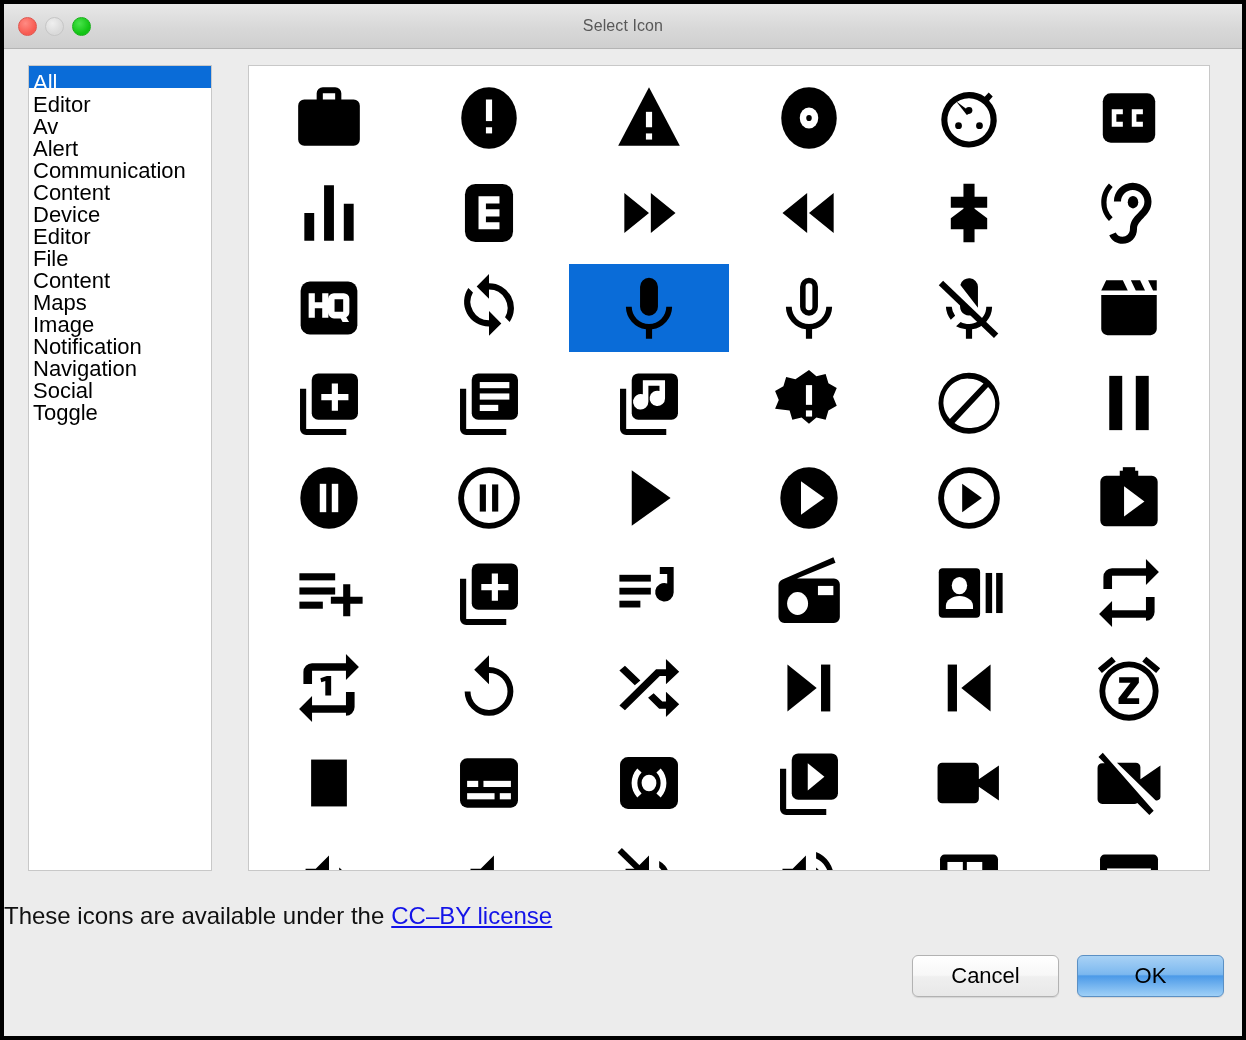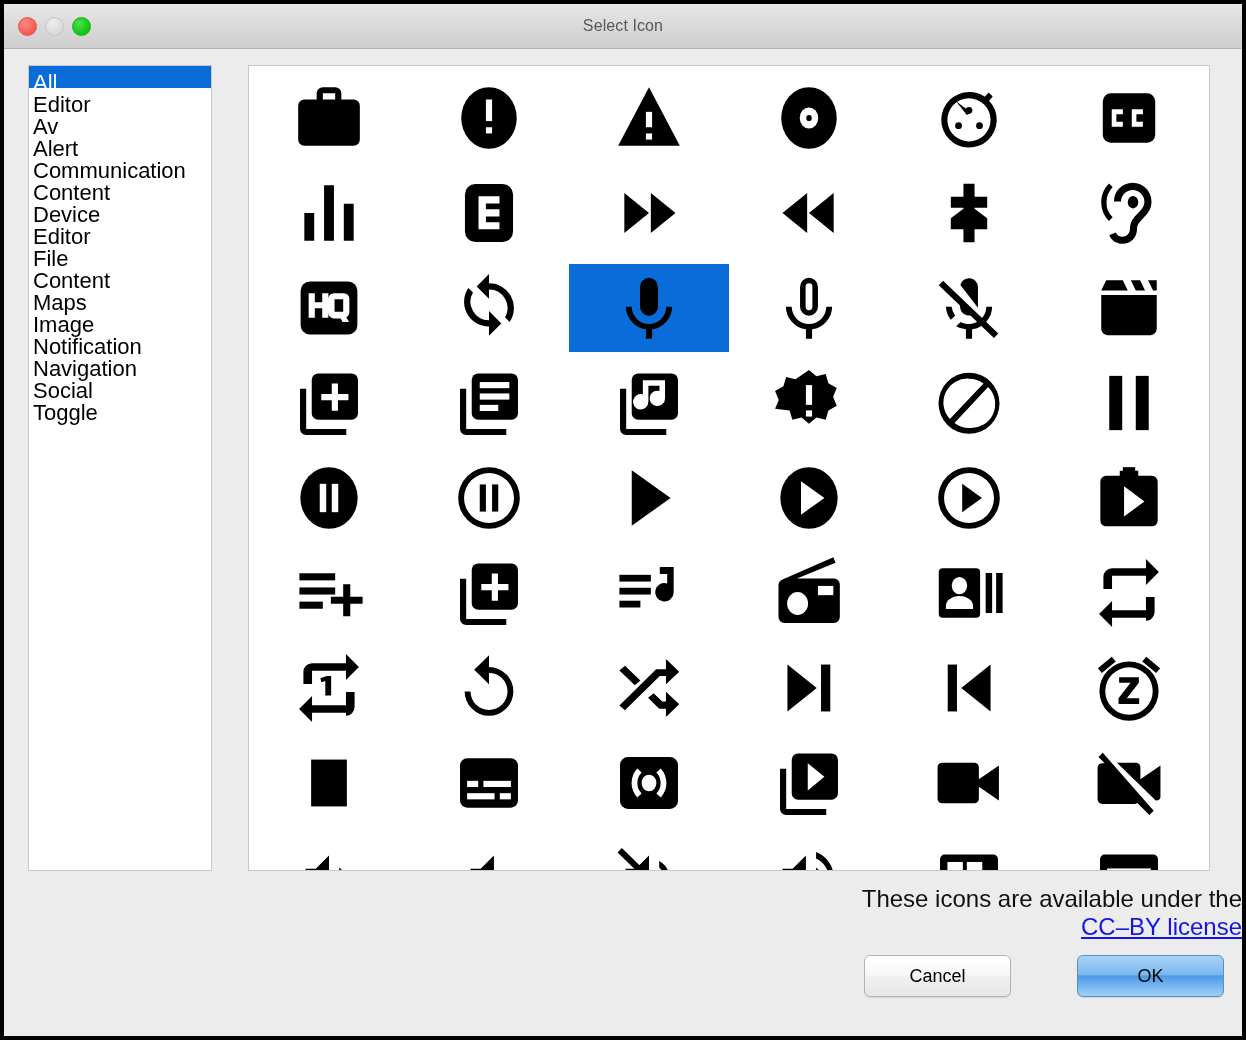--- a/index.html
+++ b/index.html
@@ -113,58 +113,55 @@
     fill: #000;
     display: block;
   }
   
   #license-bar {
     position: absolute;
     left: 0; right: 0;
     top: 836px;
     height: 62px;
     display: flex;
-    align-items: flex-end;
-    padding-left: 26px;
+    align-items: center;
     font-size: 24px;
     color: #111;
-    flex-direction: column;
   }
   #license-link {
     color: #1414e8;
     text-decoration: underline;
     margin-left: 7px;
   }
   #button-bar {
     position: absolute;
     right: 18px;
     top: 906px;
     display: flex;
     gap: 18px;
   }
   .dlg-btn {
     width: 147px; height: 42px;
     border-radius: 6px;
-    font-size: 18px;
+    font-size: 22px;
     font-family: "Liberation Sans", sans-serif;
     box-sizing: border-box;
     cursor: default;
   }
   .dlg-btn.cancel {
     background: linear-gradient(to bottom, #ffffff 0%, #f7f7f7 48%, #efefef 52%, #e8e8e8 100%);
     border: 1px solid #b2b2b2;
     color: #000;
     box-shadow: 0 1px 1px rgba(0,0,0,0.10);
   }
   .dlg-btn.ok {
     background: linear-gradient(to bottom, #a9d2f5 0%, #7cb8ef 46%, #4c9ae8 50%, #9fd0f7 100%);
     border: 1px solid #5b90c4;
     color: #000;
     box-shadow: 0 1px 1px rgba(0,0,0,0.10);
-    margin-left: 48px;
   }
 </style>
 </head>
 <body>
 
 <div id="window">
 
   <div id="titlebar">
     <div id="traffic">
       <div class="light red"></div>

